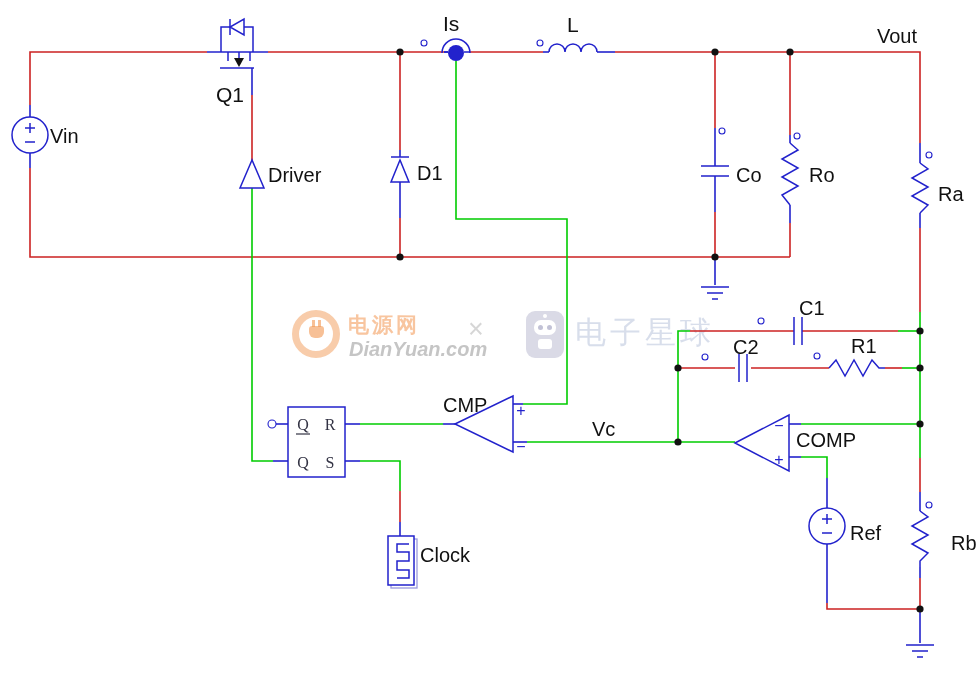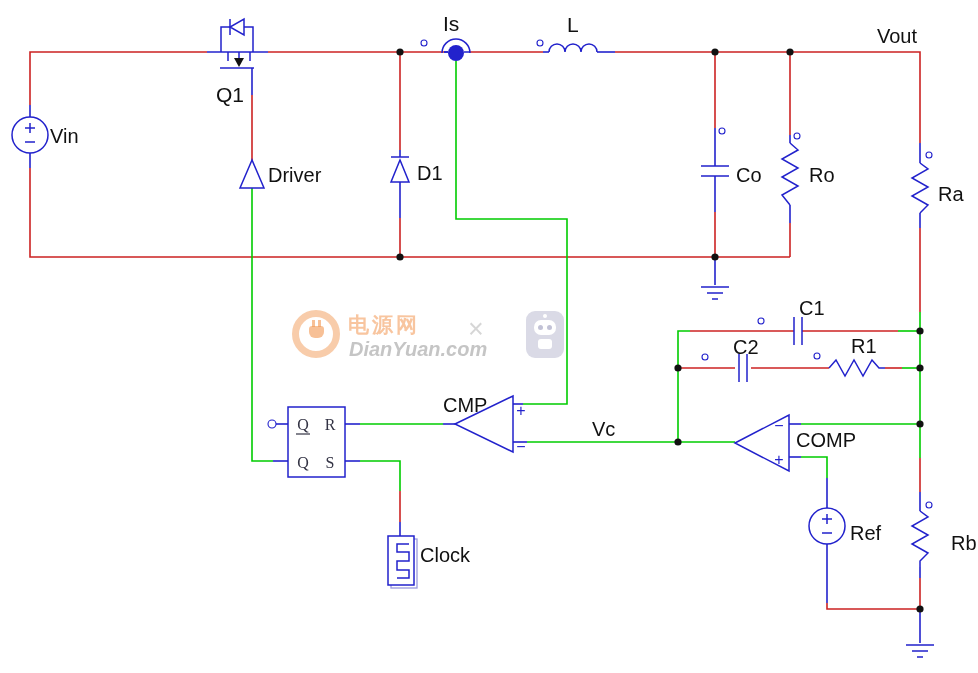--- a/index.html
+++ b/index.html
@@ -49,20 +49,21 @@
     <div class="wm-dom">DianYuan.com</div>
     <div class="wm-x">×</div>
     <div class="wm-bot">
       <div class="ant"></div>
       <div class="head">
           <div class="eye e1"></div>
           <div class="eye e2"></div>
         </div>
       <div class="body"></div>
     </div>
+    <div class="wm-cn2">电子星球</div>
   </div>
 
   <svg class="sch" width="978" height="673" viewBox="0 0 978 673">
 
     <g>
       <path class="rw" d="M30,105 L30,52 L207,52"></path>
       <path class="rw" d="M268,52 L444,52"></path>
       <path class="rw" d="M470,52 L543,52"></path>
       <path class="rw" d="M615,52 L920,52 L920,143"></path>
       <path class="rw" d="M920,228 L920,312"></path>

